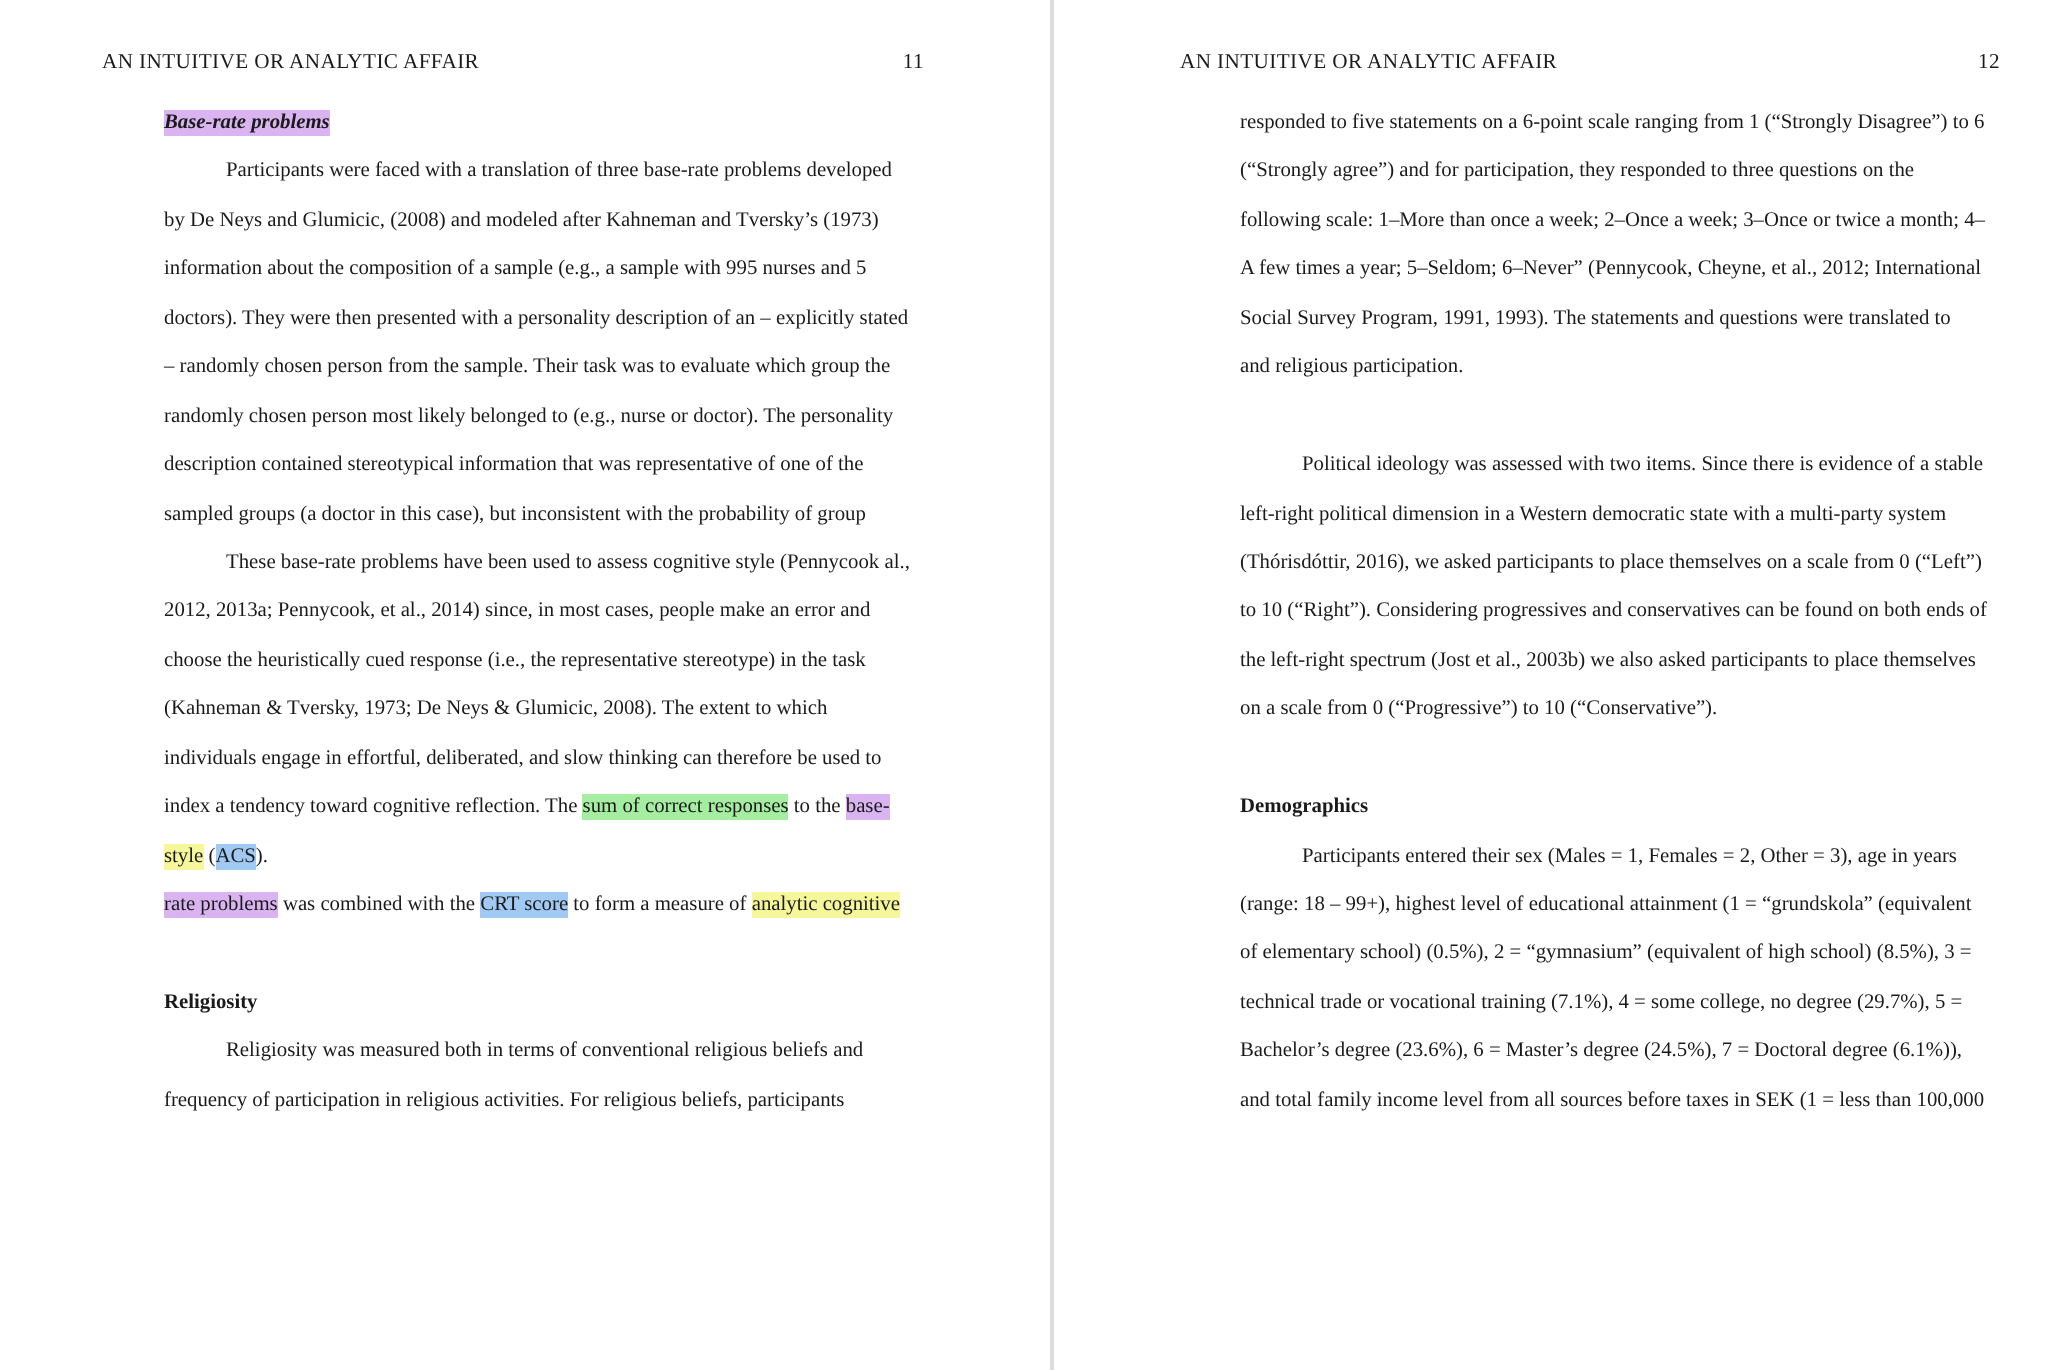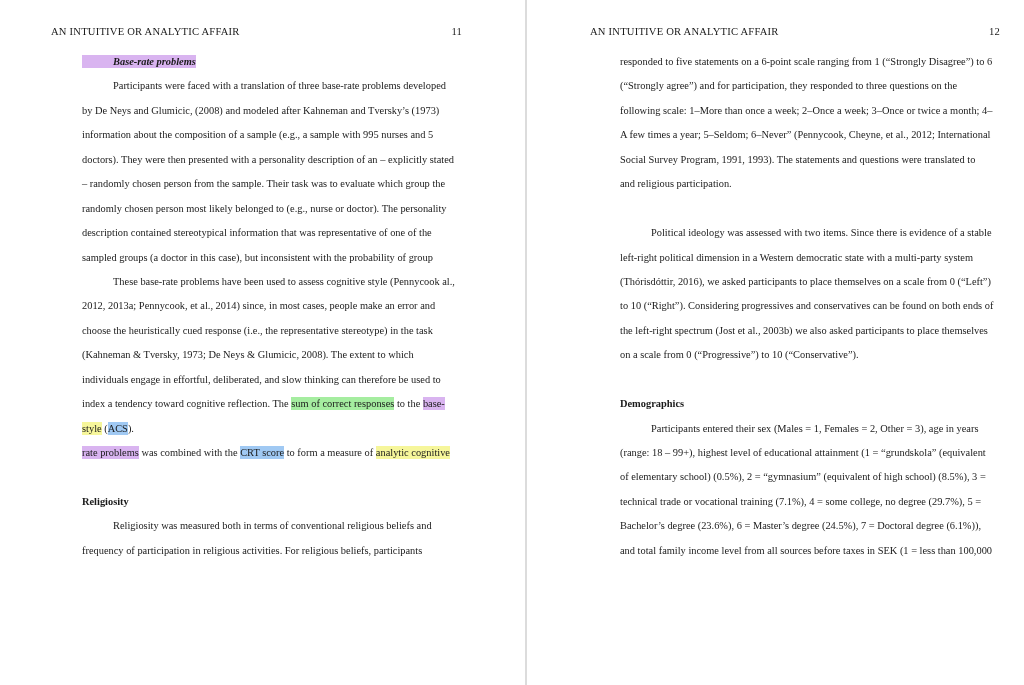--- a/index.html
+++ b/index.html
@@ -66,21 +66,21 @@
 <body>
 
 <div class="canvas">
 
   <div class="page page-left">
     <div class="page-header">
       <span>AN INTUITIVE OR ANALYTIC AFFAIR</span>
       <span>11</span>
     </div>
     <div class="page-body">
-        <div class="line heading-italic"><span style="background: rgb(217, 180, 240); padding-left: 31px;">Base-rate problems</span></div>
+        <div class="line heading-italic"><span style="background: rgb(217, 180, 240);">Base-rate problems</span></div>
         <div class="line indent"><span>Participants were faced with a translation of three base-rate problems developed</span></div>
         <div class="line"><span>by De Neys and Glumicic, (2008) and modeled after Kahneman and Tversky’s (1973)</span></div>
         <div class="line"><span>information about the composition of a sample (e.g., a sample with 995 nurses and 5</span></div>
         <div class="line"><span>doctors). They were then presented with a personality description of an – explicitly stated</span></div>
         <div class="line"><span>– randomly chosen person from the sample. Their task was to evaluate which group the</span></div>
         <div class="line"><span>randomly chosen person most likely belonged to (e.g., nurse or doctor). The personality</span></div>
         <div class="line"><span>description contained stereotypical information that was representative of one of the</span></div>
         <div class="line"><span>sampled groups (a doctor in this case), but inconsistent with the probability of group</span></div>
         <div class="line indent"><span>These base-rate problems have been used to assess cognitive style (Pennycook al.,</span></div>
         <div class="line"><span>2012, 2013a; Pennycook, et al., 2014) since, in most cases, people make an error and</span></div>

